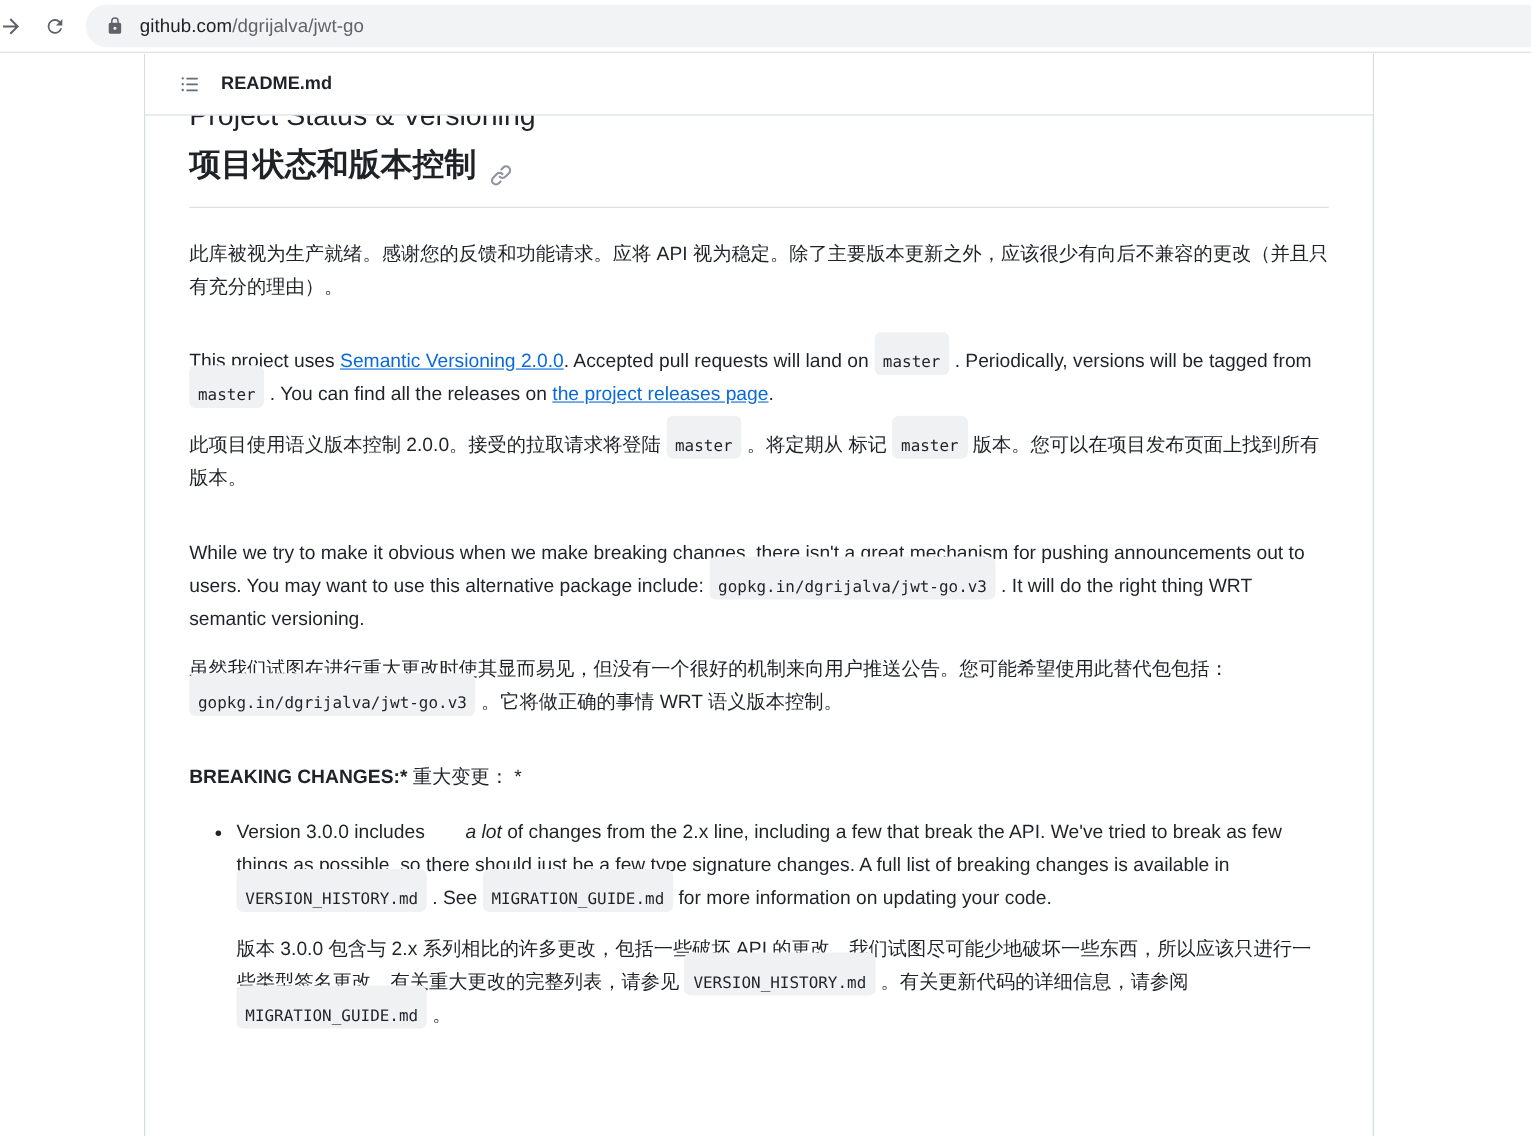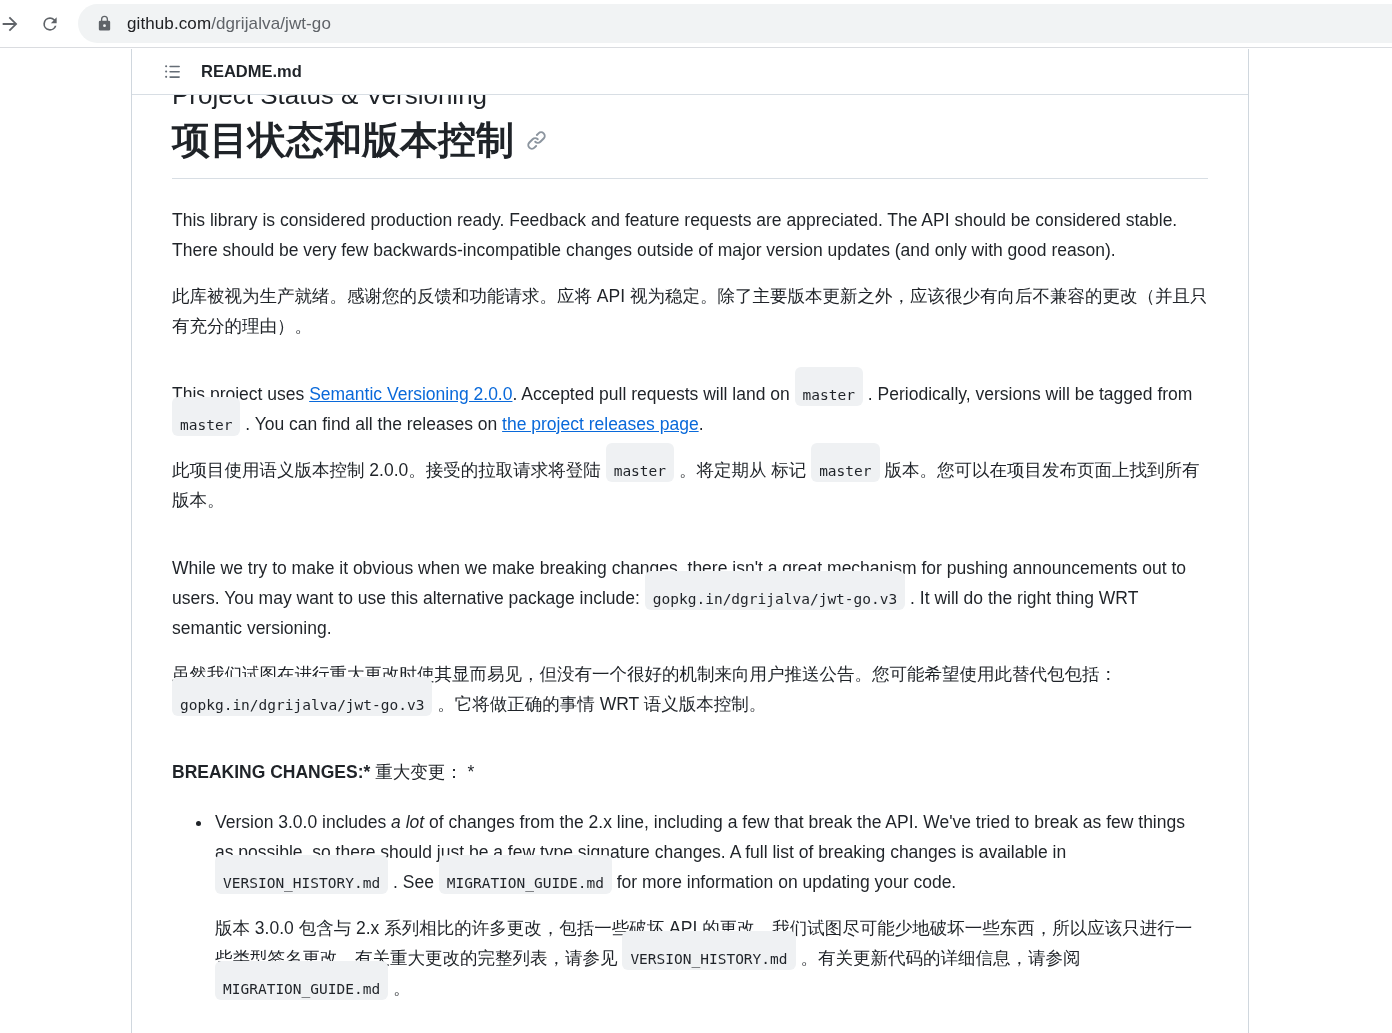--- a/index.html
+++ b/index.html
@@ -33,52 +33,52 @@
   .omni-host { color:#202124; }
   .omni-path { color:#5f6368; }
 
   
   .card {
     position:absolute; left:131px; top:49px; bottom:0; width:1118px;
     background:#ffffff;
     border-left:1px solid #d0d7de; border-right:1px solid #d0d7de;
   }
   .readme-header {
-    position:relative; z-index:5; background:#ffffff; height:46px;
+    position:relative; z-index:5; background:#ffffff; height:56px;
     border-bottom:1px solid #d8dee4;
     display:flex; align-items:center; padding-left:26px;
   }
   .toc-btn { color:#656d76; display:flex; align-items:center; padding:6px; cursor:pointer; border-radius:6px; }
   .readme-title { margin-left:14px; font-size:16.5px; font-weight:600; color:#1f2328; }
 
   .markdown { position:relative; z-index:1; padding:0 40px; }
 
   .h-en {
     margin:-16px 0 0 0; font-size:26px; line-height:33px;
     font-weight:400; color:#1f2328;
   }
   .h-zh {
-    margin:8px 0 0 0; font-size:38px; line-height:40px;
+    margin:8px 0 0 0; font-size:29px; line-height:40px;
     font-weight:700; color:#1f2328;
-    display:flex; align-items:center;
+    display:flex; align-items:flex-end;
   }
   .anchor-link { color:#8c959f; margin-left:12px; display:flex; cursor:pointer; }
   .heading-rule { border-bottom:1px solid #d8dee4; margin-top:18px; }
 
   .md-body { font-size:17.5px; line-height:30px; }
   .md-body p { margin:0; }
   .pair { margin-top:26px; margin-bottom:38px; }
   .pair .p-en { margin-bottom:16px; }
   .p-breaking { margin-bottom:20px !important; }
   .md-body ul { margin:0; padding-left:41px; }
   .md-body li { padding-left:2px; }
   .md-body li .p-en { margin-bottom:16px; }
 
   strong { font-weight:700; }
-  em { font-style:italic; }
+  em { font-style:italic;margin-left:32px; }
   a.md-link { color:#0969da; text-decoration:underline; cursor:pointer;margin-top:28px; }
   code.code-span {
     font-family:"DejaVu Sans Mono","Liberation Mono",monospace;
     font-size:14.5px; line-height:1;
     background:#eff1f3; border-radius:6px; padding:20px 8px 3px;
     color:#1f2328; white-space:nowrap;
   }
 </style>
 </head>
 <body>
@@ -128,21 +128,20 @@
       <span class="anchor-link">
         <svg width="21" height="21" viewBox="0 0 16 16" fill="currentColor">
             <path d="M7.775 3.275a.75.75 0 0 0 1.06 1.06l1.25-1.25a2 2 0 1 1 2.83 2.83l-2.5 2.5a2 2 0 0 1-2.83 0 .75.75 0 0 0-1.06 1.06 3.5 3.5 0 0 0 4.95 0l2.5-2.5a3.5 3.5 0 0 0-4.95-4.95l-1.25 1.25Zm-4.69 9.64a2 2 0 0 1 0-2.83l2.5-2.5a2 2 0 0 1 2.83 0 .75.75 0 0 0 1.06-1.06 3.5 3.5 0 0 0-4.95 0l-2.5 2.5a3.5 3.5 0 0 0 4.95 4.95l1.25-1.25a.75.75 0 0 0-1.06-1.06l-1.25 1.25a2 2 0 0 1-2.83 0Z"></path>
           </svg>
       </span>
     </h1>
     <div class="heading-rule"></div>
 
     <div class="md-body">
         <div class="pair">
-          <p class="p-en">This library is considered production ready. Feedback and feature requests are appreciated. The API should be considered stable. There should be very few backwards-incompatible changes outside of major version updates (and only with good reason).</p>
           <p class="p-zh">此库被视为生产就绪。感谢您的反馈和功能请求。应将 API 视为稳定。除了主要版本更新之外，应该很少有向后不兼容的更改（并且只有充分的理由）。</p>
         </div>
         <div class="pair">
           <p class="p-en">This project uses <a class="md-link">Semantic Versioning 2.0.0</a>. Accepted pull requests will land on <code class="code-span">master</code> . Periodically, versions will be tagged from <code class="code-span">master</code> . You can find all the releases on <a class="md-link">the project releases page</a>.</p>
           <p class="p-zh">此项目使用语义版本控制 2.0.0。接受的拉取请求将登陆 <code class="code-span">master</code> 。将定期从 标记 <code class="code-span">master</code> 版本。您可以在项目发布页面上找到所有版本。</p>
         </div>
         <div class="pair">
           <p class="p-en">While we try to make it obvious when we make breaking changes, there isn't a great mechanism for pushing announcements out to users. You may want to use this alternative package include: <code class="code-span">gopkg.in/dgrijalva/jwt-go.v3</code> . It will do the right thing WRT semantic versioning.</p>
           <p class="p-zh">虽然我们试图在进行重大更改时使其显而易见，但没有一个很好的机制来向用户推送公告。您可能希望使用此替代包包括： <code class="code-span">gopkg.in/dgrijalva/jwt-go.v3</code> 。它将做正确的事情 WRT 语义版本控制。</p>
         </div>

